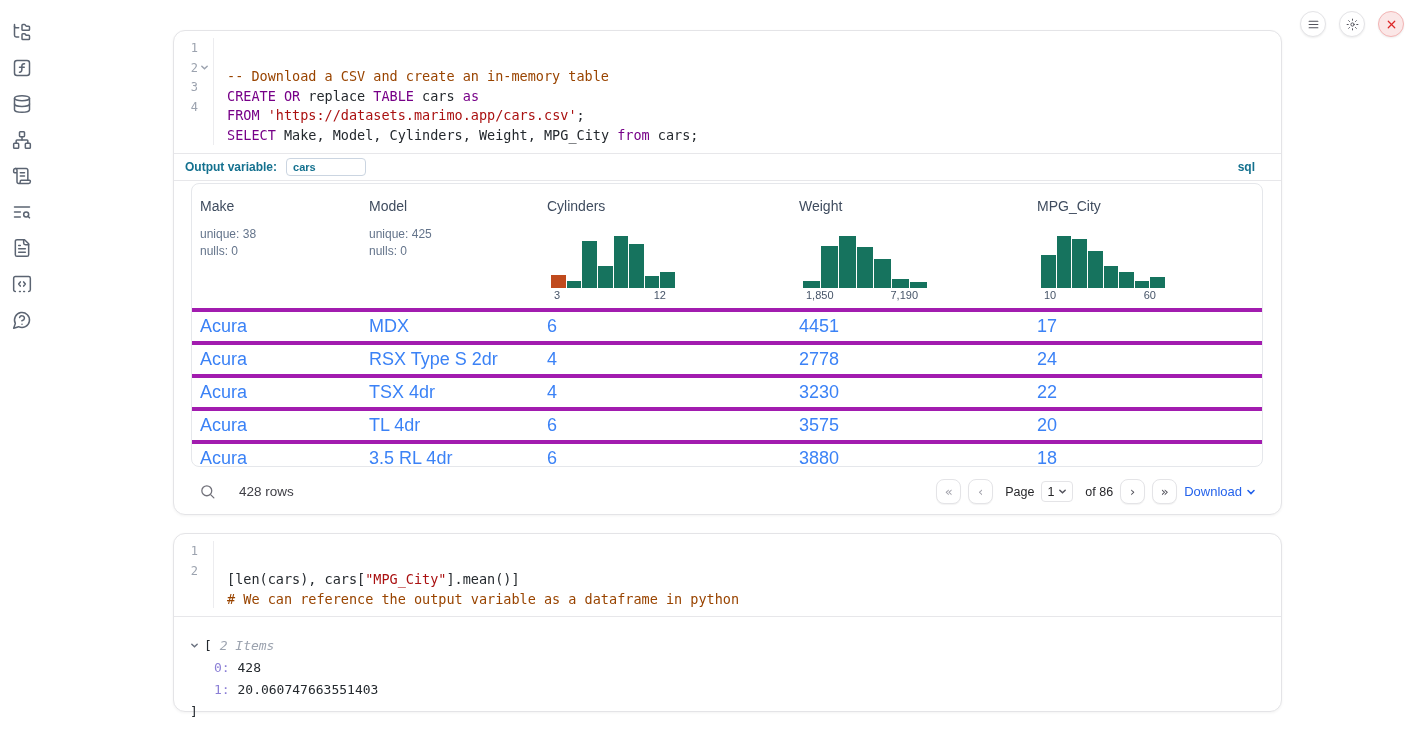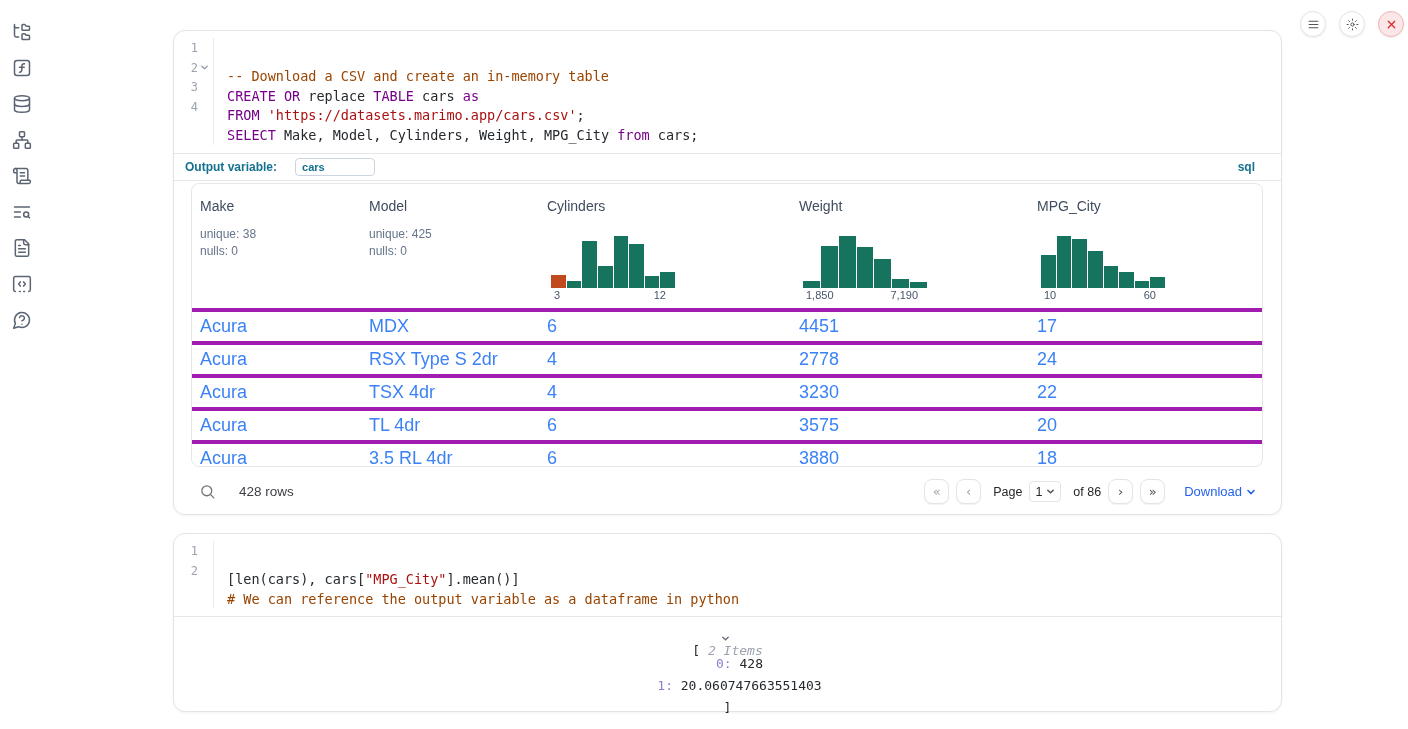--- a/index.html
+++ b/index.html
@@ -41,21 +41,21 @@
     font-family:"DejaVu Sans Mono", monospace; font-size:13.5px; white-space:pre; }
 
   .tk-pl  { color:#24292e; }
   .tk-kw  { color:#770088; }
   .tk-str { color:#aa1111; }
   .tk-com { color:#994400; }
   .tk-dim { color:#9ca3af; font-style:italic; }
   .tk-key { color:#8b7fd6; }
 
   
-  .outvar-row { height:28px; display:flex; align-items:center; gap:18px;
+  .outvar-row { height:28px; display:flex; align-items:center; gap:9px;
     padding:0 26px 0 11px; border-bottom:1px solid #e7e7ea; }
   .outvar-label { font-size:12px; font-weight:bold; color:#14718f; }
   .outvar-input { width:80px; height:18px; border:1px solid #cbd5e1; border-radius:4px;
     font-family:"Liberation Sans", sans-serif; font-size:11px; font-weight:bold;
     color:#14718f; padding:0 6px; outline:none; }
   .lang-badge { margin-left:auto; font-size:12px; font-weight:bold; color:#14718f; }
 
   
   .table-wrap { margin:2px 18px 0 17px; border:1px solid #e5e7eb; border-radius:8px;
     overflow:hidden; }
@@ -82,28 +82,28 @@
   .pg-btn { width:25px; height:25px; border:1px solid #e4e4e7; border-radius:8px;
     background:#fff; box-shadow:0 1px 1px rgba(0,0,0,.05); display:flex; align-items:center;
     justify-content:center; font-size:13px; color:#52525b; cursor:pointer;
     font-family:"DejaVu Sans", sans-serif; }
   .pg-btn.dim { color:#a1a1aa; }
   .pg-label { font-size:12.5px; color:#27272a; margin-left:5px; }
   .pg-select { display:flex; align-items:center; gap:4px; height:21px; padding:0 5px;
     border:1px solid #e4e4e7; border-radius:4px; background:#fff; font-size:12.5px;
     color:#27272a; cursor:pointer; }
   .pg-select svg { width:9px; height:9px; color:#52525b; }
-  .download { display:flex; align-items:center; gap:4px; margin-left:12px;
+  .download { display:flex; align-items:center; gap:4px; 
     font-size:13px; color:#2563eb; cursor:pointer; }
   .download svg { width:10px; height:10px; }
 
   
   .tree-out { padding:17px 16px 0 16px; font-family:"DejaVu Sans Mono", monospace;
     font-size:13px; color:#1e293b; }
-  .tree-line { height:22px; display:flex; align-items:center; white-space:pre;flex-direction:column; }
+  .tree-line { height:22px; display:flex; align-items:center; white-space:pre; }
   .tree-line.indent { padding-left:24px; }
   .tree-caret { width:14px; color:#6b7280; display:flex; align-items:center; cursor:pointer; }
   .tree-caret svg { width:9px; height:9px; }
 </style>
 </head>
 <body>
 
 <div class="sidebar">
   <span class="side-icon">
     <svg viewBox="0 0 24 24" fill="none" stroke="currentColor" stroke-width="1.8" stroke-linecap="round" stroke-linejoin="round">

